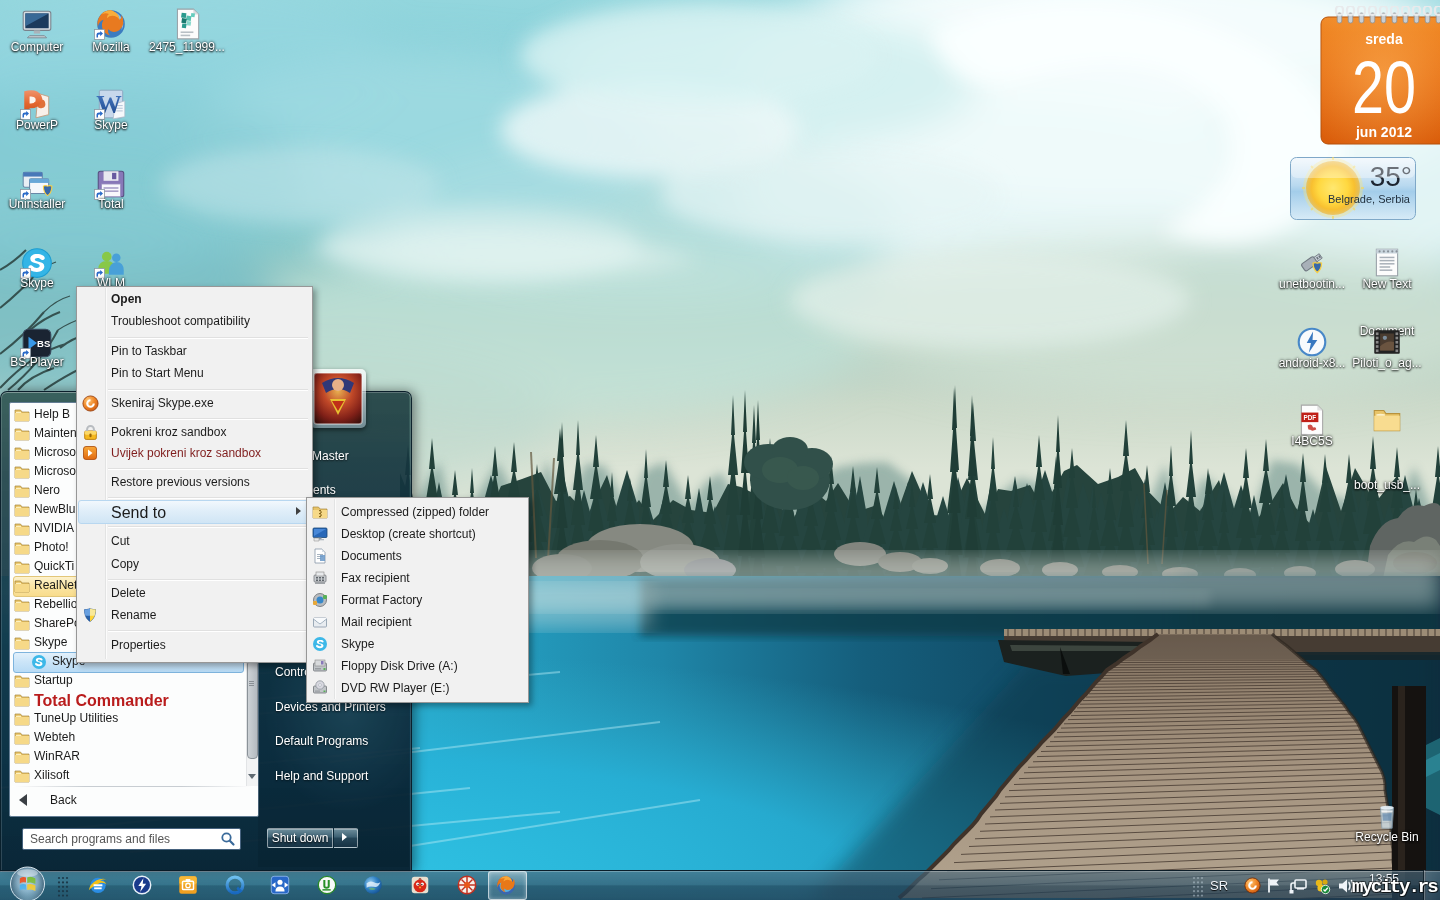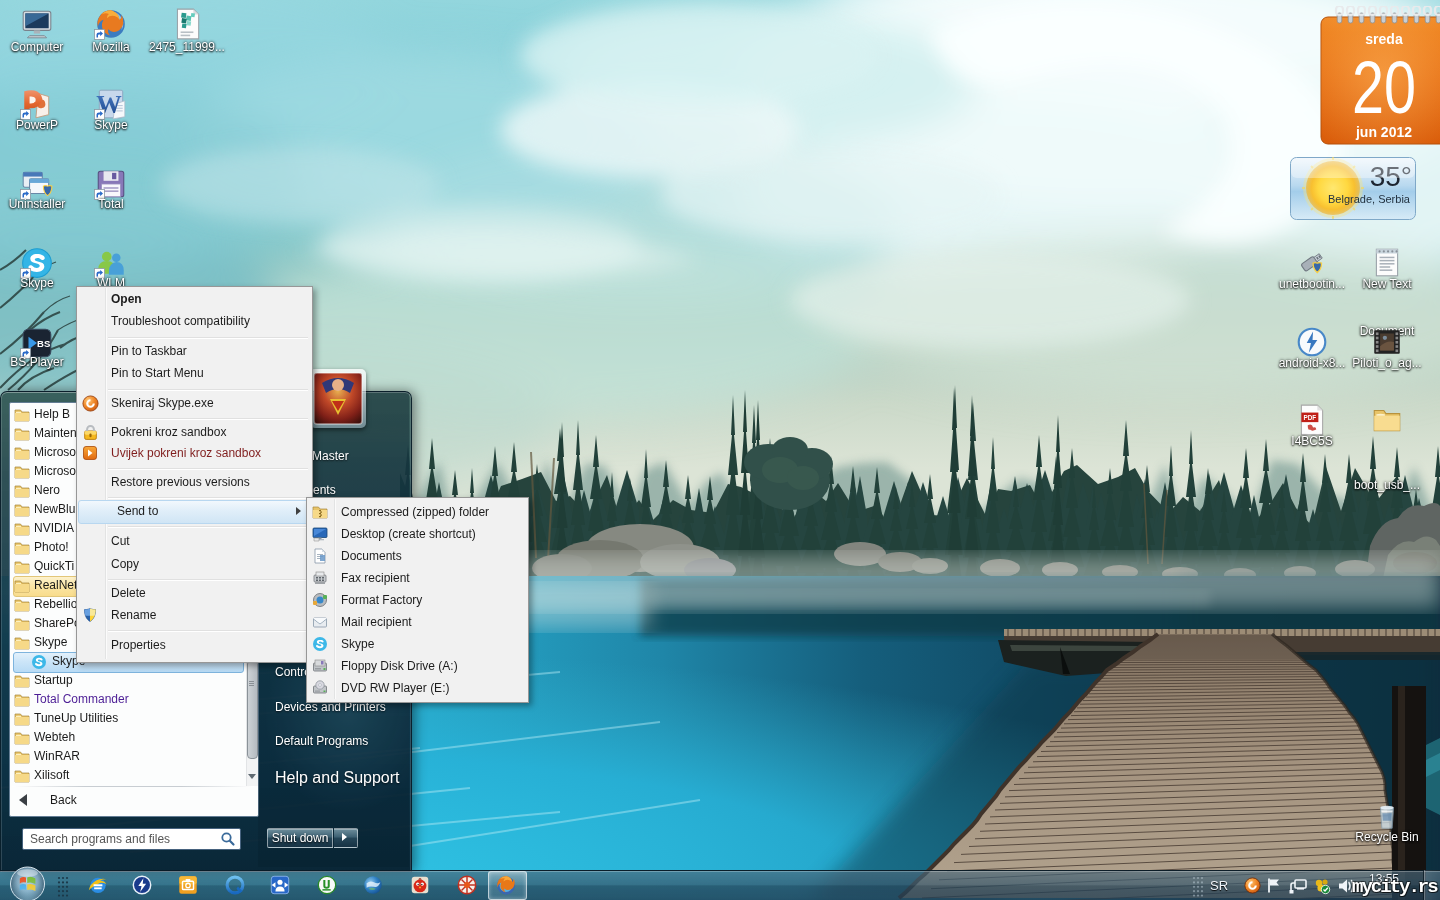--- a/index.html
+++ b/index.html
@@ -820,21 +820,21 @@
 <path d="M1,3 L6.5,3 L8,5 L15,5 L15,14 L1,14 Z" fill="#e8c468" stroke="#a8863c" stroke-width="0.7"></path>
 <path d="M1,6 L15,6 L15,14 L1,14 Z" fill="#f6d988"></path>
 <path d="M2,6 L7,6 L7,5 Q4.5,4.3 2,5 Z" fill="#fcf0c0"></path>
 </svg></div>
 <div class="abs" style="left:34px;top:673px;font-size:12px;color:#1a1a1a;white-space:nowrap;">Startup</div>
 <div class="abs" style="left:14px;top:691px;"><svg width="16" height="16" viewBox="0 0 16 16" style="vertical-align:-3px">
 <path d="M1,3 L6.5,3 L8,5 L15,5 L15,14 L1,14 Z" fill="#e8c468" stroke="#a8863c" stroke-width="0.7"></path>
 <path d="M1,6 L15,6 L15,14 L1,14 Z" fill="#f6d988"></path>
 <path d="M2,6 L7,6 L7,5 Q4.5,4.3 2,5 Z" fill="#fcf0c0"></path>
 </svg></div>
-<div class="abs" style="left:34px;top:692px;font-size:12px;color:#4c1d95;white-space:nowrap;">Total Commander</div>
+<div class="abs" style="left:34px;top:692px;font-size:16px;color:#b91c1c;white-space:nowrap;font-weight:bold;">Total Commander</div>
 <div class="abs" style="left:14px;top:710px;"><svg width="16" height="16" viewBox="0 0 16 16" style="vertical-align:-3px">
 <path d="M1,3 L6.5,3 L8,5 L15,5 L15,14 L1,14 Z" fill="#e8c468" stroke="#a8863c" stroke-width="0.7"></path>
 <path d="M1,6 L15,6 L15,14 L1,14 Z" fill="#f6d988"></path>
 <path d="M2,6 L7,6 L7,5 Q4.5,4.3 2,5 Z" fill="#fcf0c0"></path>
 </svg></div>
 <div class="abs" style="left:34px;top:711px;font-size:12px;color:#1a1a1a;white-space:nowrap;">TuneUp Utilities</div>
 <div class="abs" style="left:14px;top:729px;"><svg width="16" height="16" viewBox="0 0 16 16" style="vertical-align:-3px">
 <path d="M1,3 L6.5,3 L8,5 L15,5 L15,14 L1,14 Z" fill="#e8c468" stroke="#a8863c" stroke-width="0.7"></path>
 <path d="M1,6 L15,6 L15,14 L1,14 Z" fill="#f6d988"></path>
 <path d="M2,6 L7,6 L7,5 Q4.5,4.3 2,5 Z" fill="#fcf0c0"></path>
@@ -869,21 +869,21 @@
 <div class="abs" style="left:258px;top:392px;width:151px;height:475px;background:rgba(8,30,42,0.30);"></div>
 <div class="abs" style="left:312px;top:449px;font-size:12px;color:#fff;text-shadow:0 1px 2px rgba(0,0,0,0.7);white-space:nowrap;text-align:right;">Master</div>
 <div class="abs" style="left:275px;top:483px;font-size:12px;color:#fff;text-shadow:0 1px 2px rgba(0,0,0,0.7);white-space:nowrap;">Documents</div>
 <div class="abs" style="left:275px;top:517px;font-size:12px;color:#fff;text-shadow:0 1px 2px rgba(0,0,0,0.7);white-space:nowrap;">Pictures</div>
 <div class="abs" style="left:275px;top:551px;font-size:12px;color:#fff;text-shadow:0 1px 2px rgba(0,0,0,0.7);white-space:nowrap;">Music</div>
 <div class="abs" style="left:275px;top:592px;font-size:12px;color:#fff;text-shadow:0 1px 2px rgba(0,0,0,0.7);white-space:nowrap;">Games</div>
 <div class="abs" style="left:275px;top:626px;font-size:12px;color:#fff;text-shadow:0 1px 2px rgba(0,0,0,0.7);white-space:nowrap;">Computer</div>
 <div class="abs" style="left:275px;top:665px;font-size:12px;color:#fff;text-shadow:0 1px 2px rgba(0,0,0,0.7);white-space:nowrap;">Control Panel</div>
 <div class="abs" style="left:275px;top:700px;font-size:12px;color:#fff;text-shadow:0 1px 2px rgba(0,0,0,0.7);white-space:nowrap;">Devices and Printers</div>
 <div class="abs" style="left:275px;top:734px;font-size:12px;color:#fff;text-shadow:0 1px 2px rgba(0,0,0,0.7);white-space:nowrap;">Default Programs</div>
-<div class="abs" style="left:275px;top:769px;font-size:16px;color:#fff;text-shadow:0 1px 2px rgba(0,0,0,0.7);white-space:nowrap;">Help and Support</div>
+<div class="abs" style="left:275px;top:769px;font-size:12px;color:#fff;text-shadow:0 1px 2px rgba(0,0,0,0.7);white-space:nowrap;">Help and Support</div>
 <div class="abs" style="left:310px;top:369px;width:56px;height:59px;border-radius:5px;background:linear-gradient(180deg,rgba(255,255,255,0.75),rgba(200,220,235,0.45));box-shadow:0 2px 5px rgba(0,0,0,0.5);padding:0;">
 <svg width="56" height="59" viewBox="0 0 56 59">
 <rect x="4" y="4" width="48" height="51" rx="3" fill="#6a2418"></rect>
 <radialGradient id="av1" cx="0.5" cy="0.35" r="0.75">
 <stop offset="0" stop-color="#e8b050"></stop>
 <stop offset="0.4" stop-color="#c04828"></stop>
 <stop offset="0.75" stop-color="#802018"></stop>
 <stop offset="1" stop-color="#40100c"></stop>
 </radialGradient>
 <rect x="4" y="4" width="48" height="51" rx="3" fill="url(#av1)"></rect>
@@ -940,21 +940,21 @@
 <path d="M6,4.5 L10.5,8 L6,11.5 Z" fill="#fff"></path>
 </svg></div>
 <div class="abs" style="left:111px;top:446px;font-size:12px;font-weight:normal;color:#7f1d1d;white-space:nowrap;">Uvijek pokreni kroz sandbox</div>
 <div class="abs" style="left:108px;top:468px;width:200px;height:1px;background:#e0e0e0;"></div>
 <div class="abs" style="left:108px;top:469px;width:200px;height:1px;background:#fff;"></div>
 <div class="abs" style="left:111px;top:475px;font-size:12px;font-weight:normal;color:#1c1c1c;white-space:nowrap;">Restore previous versions</div>
 <div class="abs" style="left:108px;top:496.5px;width:200px;height:1px;background:#e0e0e0;"></div>
 <div class="abs" style="left:108px;top:497.5px;width:200px;height:1px;background:#fff;"></div>
 <div class="abs" style="left:78px;top:500px;width:231px;height:22px;border:1px solid #b8d7f0;border-radius:3px;background:linear-gradient(180deg,#f2f8fd,#e0eef9 45%,#d0e5f5);"></div>
 <div class="abs" style="left:296px;top:507px;width:0;height:0;border-top:4px solid transparent;border-bottom:4px solid transparent;border-left:5px solid #404040;"></div>
-<div class="abs" style="left:117px;top:504px;font-size:12px;font-weight:normal;color:#1c1c1c;white-space:nowrap;">Send to</div>
+<div class="abs" style="left:111px;top:504px;font-size:16px;font-weight:normal;color:#1c1c1c;white-space:nowrap;">Send to</div>
 <div class="abs" style="left:108px;top:526px;width:200px;height:1px;background:#e0e0e0;"></div>
 <div class="abs" style="left:108px;top:527px;width:200px;height:1px;background:#fff;"></div>
 <div class="abs" style="left:111px;top:534px;font-size:12px;font-weight:normal;color:#1c1c1c;white-space:nowrap;">Cut</div>
 <div class="abs" style="left:111px;top:556.5px;font-size:12px;font-weight:normal;color:#1c1c1c;white-space:nowrap;">Copy</div>
 <div class="abs" style="left:108px;top:578.5px;width:200px;height:1px;background:#e0e0e0;"></div>
 <div class="abs" style="left:108px;top:579.5px;width:200px;height:1px;background:#fff;"></div>
 <div class="abs" style="left:111px;top:585.5px;font-size:12px;font-weight:normal;color:#1c1c1c;white-space:nowrap;">Delete</div>
 <div class="abs" style="left:82px;top:607px;"><svg width="16" height="16" viewBox="0 0 16 16">
 <path d="M8,1.5 C8,1.5 10.5,2.8 13.5,2.6 C13.5,8 12,12 8,14.5 C4,12 2.5,8 2.5,2.6 C5.5,2.8 8,1.5 8,1.5 Z" fill="#2860a8" stroke="#184888" stroke-width="0.6"></path>
 <path d="M8,1.5 C8,1.5 10.5,2.8 13.5,2.6 C13.5,8 12,12 8,14.5 Z" fill="#ffd435"></path>

